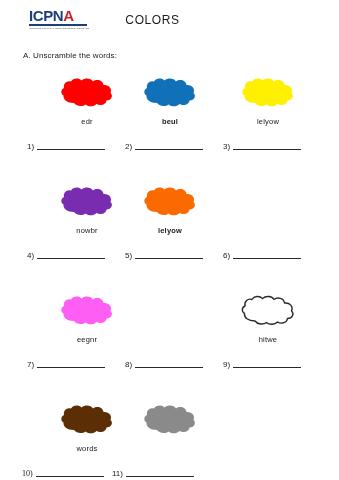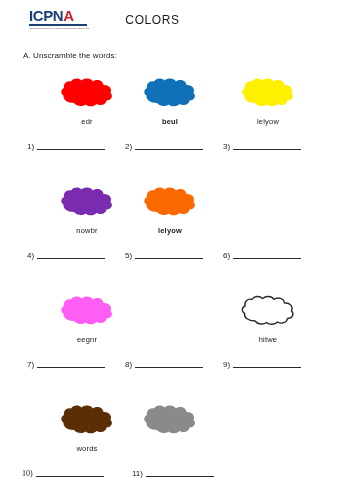--- a/index.html
+++ b/index.html
@@ -132,21 +132,21 @@
     top: 70px;
     display: flex;
     align-items: flex-end;
     gap: 3px;
   }
   .answer.a0 { left: 27px; }
   .answer.a1 { left: 125px; }
   .answer.a2 { left: 223px; }
   
   .row.last .answer.a0 { left: 22px; font-family: Liberation Serif, serif; }
-  .row.last .answer.a1 { left: 132px; }
+  .row.last .answer.a1 { left: 112px; }
 
   .answer-num {
     font-size: 8px;
     color: #1a1a1a;
     line-height: 9px;
   }
   .answer-line {
     width: 68px;
     height: 0;
     border-bottom: 1px solid #2b2b2b;

